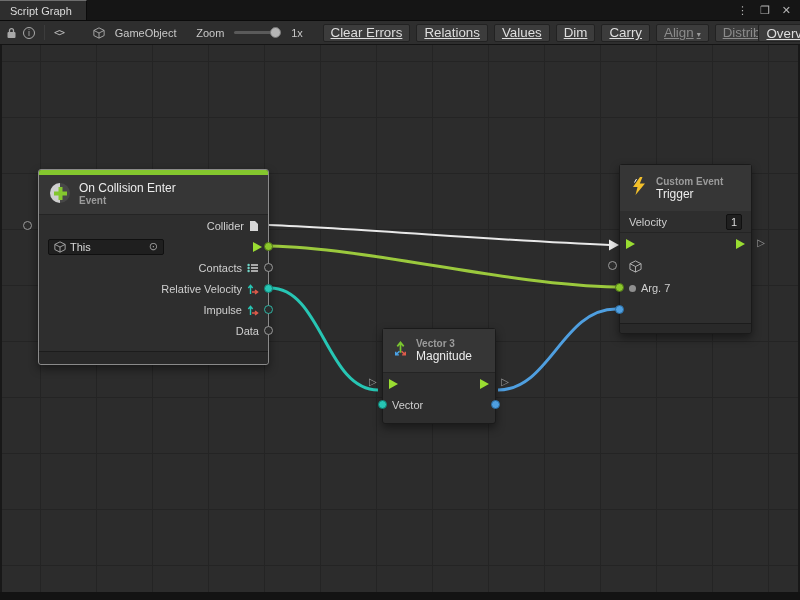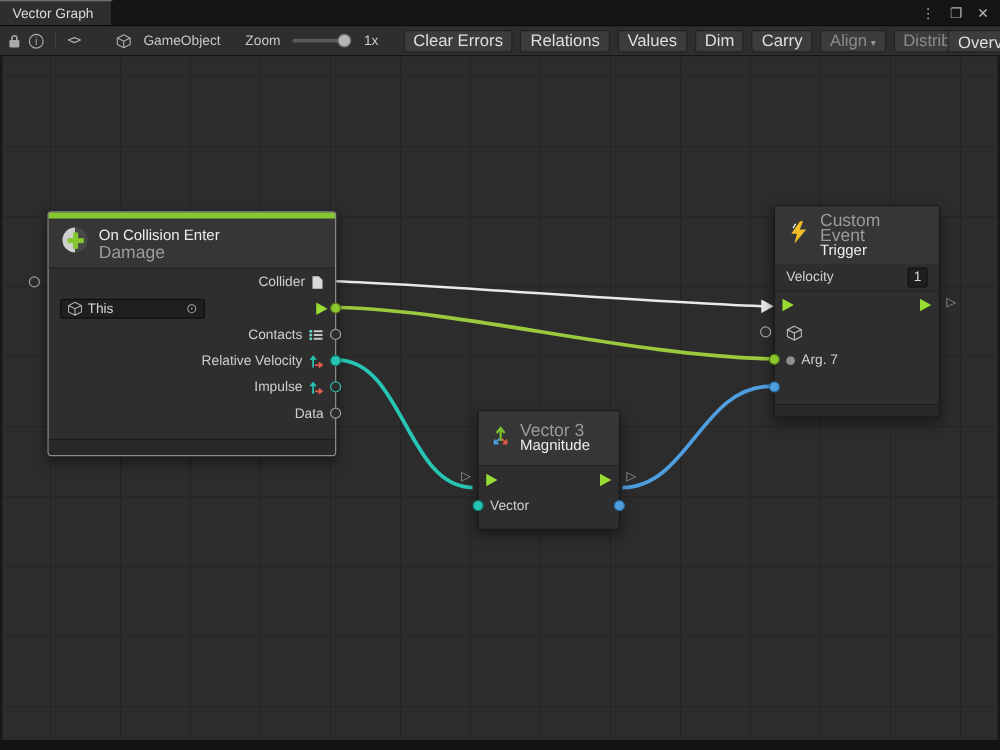--- a/index.html
+++ b/index.html
@@ -30,21 +30,21 @@
     display:flex; align-items:center; justify-content:center; }
   .circle-i::after { content:"i"; }
   .tsep { width:1px; height:15px; background:#1d1d1d; border-right:1px solid #3c3c3c; margin:0 3px; }
   .code-glyph { font-family:"DejaVu Sans Mono", monospace; font-size:10px; color:#bdbdbd; letter-spacing:-1px; }
   .spacer30 { width:30px; } .spacer14 { width:14px; }
   .golabel { display:flex; align-items:center; gap:10px; }
   .ztrack { position:relative; width:84px; height:3px; background:#5a5a5a; border-radius:2px; margin:0 4px; }
   .zknob { position:absolute; right:0px; top:-4px; width:11px; height:11px; border-radius:50%; background:#b5b5b5; border:1px solid #777; }
   .tbtn {
     height:18px; padding:0 7px; background:#3c3c3c; border:1px solid #222;
-    border-radius:2px; color:#dedede; display:flex; align-items:center; gap:3px; white-space:nowrap;
+    border-radius:2px; color:#dedede; display:flex; align-items:center; gap:3px; white-space:nowrap;text-decoration:underline;
   }
   .tbtn.disabled { color:#8b8b8b; }
   .caret::after { content:"▾"; font-size:8px; color:#9a9a9a; }
   .tbtn.overflow { position:absolute; right:-10px; top:3px; }
   
   .canvas {
     position:relative; height:547px; overflow:hidden;
     background-color:#2c2c2c;
     background-image:
       linear-gradient(#242424 1px, transparent 1px),
@@ -57,21 +57,21 @@
   svg.wires { position:absolute; left:0; top:0; width:796px; height:547px; z-index:1; pointer-events:none; }
   svg.wires path { pointer-events:stroke; }
   
   .node { position:absolute; z-index:2; background:#2e2e2e; border:1px solid #1a1a1a; border-radius:3px;
     box-shadow:0 4px 10px rgba(0,0,0,.45); }
   .node.selected { border:1px solid #8a8a8a; }
   .accent { height:5px; background:#84c72e; border-radius:2px 2px 0 0; }
   .nhead { display:flex; align-items:center; gap:7px; padding:0 9px; background:#363636; border-bottom:1px solid #242424; }
   .nh40 { height:40px; } .nh44 { height:44px; } .nh46 { height:46px; }
   .ntitle { font-size:12px; color:#ececec; line-height:13px; }
-  .nsub { font-size:14px; color:#9b9b9b; line-height:12px; }
+  .nsub { font-size:10px; color:#9b9b9b; line-height:12px;font-weight:bold; }
   .prow { height:21px; display:flex; align-items:center; gap:5px; padding:0 9px; font-size:11px; color:#cfcfcf; }
   .prow.out { justify-content:flex-end; }
   .prow22 { height:22px; }
   .field { display:flex; align-items:center; gap:4px; background:#1f1f1f; border:1px solid #101010;
     border-radius:2px; height:16px; padding:0 5px; color:#dadada; font-size:11px; }
   .nfoot { position:absolute; left:0; right:0; bottom:0; border-top:1px solid #1c1c1c; background:#292929; border-radius:0 0 3px 3px; }
   
   .dot { position:absolute; width:9px; height:9px; border-radius:50%; z-index:3; }
   .dot.outline-gray { border:1.5px solid #9a9a9a; background:#2c2c2c; }
   .dot.outline-teal { border:1.5px solid #2fb5a5; background:#2c2c2c; }
@@ -83,21 +83,21 @@
   .flowarrow { width:0; height:0; border-left:9px solid #9add32; border-top:5.5px solid transparent; border-bottom:5.5px solid transparent; }
   .tri { position:absolute; z-index:3; color:#9a9a9a; font-size:10px; line-height:10px; }
   .picker { color:#9e9e9e; font-size:11px; margin-left:auto; }
   .argfield { min-width:16px; justify-content:center; padding:0 3px; margin-left:auto; }
 </style>
 </head>
 <body>
 
 <div class="tabbar">
   <div class="tab">
-    <span>Vector Graph</span>
+    <span>Script Graph</span>
   </div>
   <div class="winicons">
     <span>⋮</span>
     <span>❐</span>
     <span>✕</span>
   </div>
 </div>
 
 <div class="toolbar">
   <span class="ticon">
@@ -157,21 +157,21 @@
       <span>
         <svg width="24" height="24" viewBox="0 0 24 24">
           <circle cx="12" cy="12" r="10" fill="#474747"></circle>
           <path d="M12 2 A10 10 0 0 0 12 22 Z" fill="#cfcfcf"></path>
           <rect x="10.5" y="6" width="4" height="13" fill="#84c72e"></rect>
           <rect x="6" y="10.5" width="13" height="4" fill="#84c72e"></rect>
         </svg>
       </span>
       <div>
         <div class="ntitle">On Collision Enter</div>
-        <div class="nsub">Damage</div>
+        <div class="nsub">Event</div>
       </div>
     </div>
     <div class="prow out">
       <span>Collider</span>
       <svg width="10" height="12" viewBox="0 0 10 12">
         <path d="M1 1 H6 L9 4 V11 H1 Z" fill="#d8d8d8"></path>
       </svg>
     </div>
     <div class="prow">
       <div class="field" style="width:116px;">

